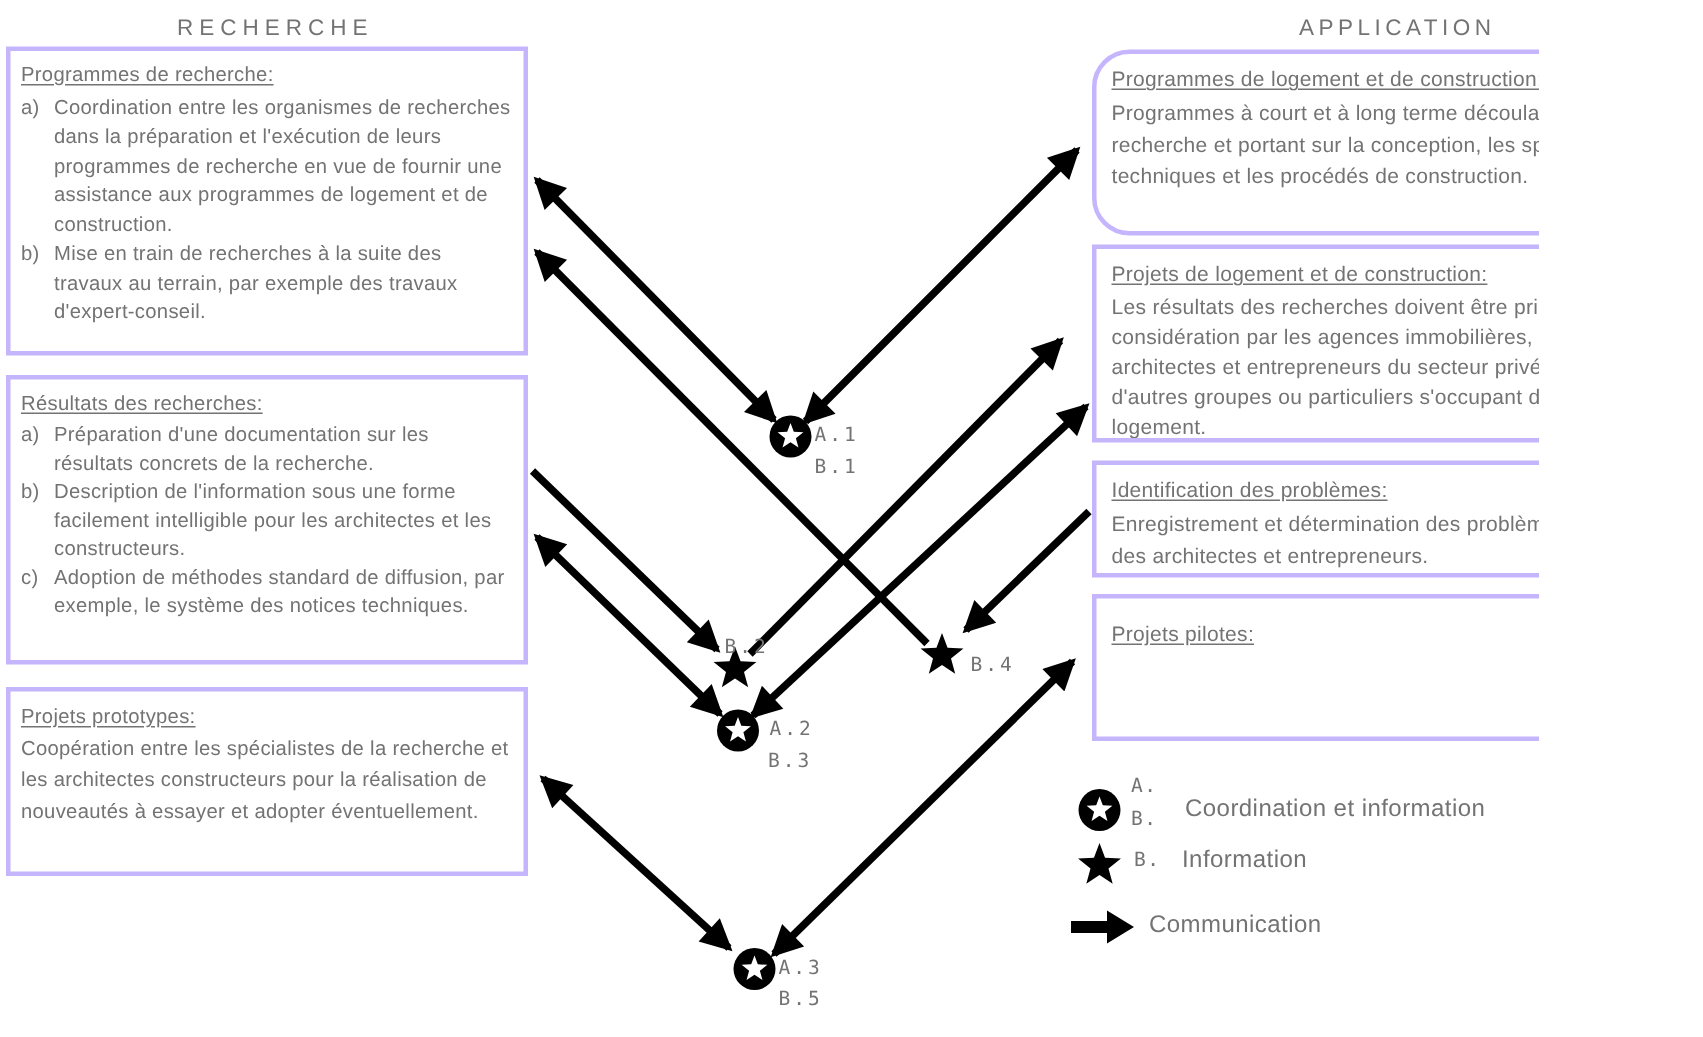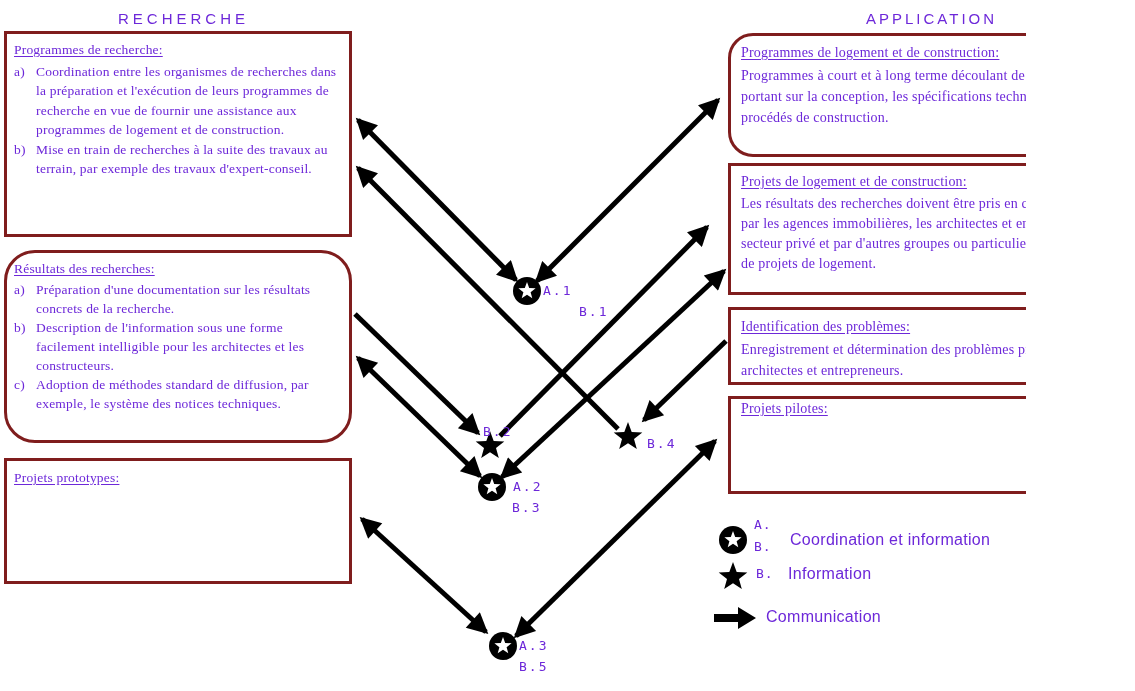--- a/index.html
+++ b/index.html
@@ -1,39 +1,38 @@
 <!DOCTYPE html>
 <html><head>
 <meta charset="utf-8">
 <style>
   html,body{margin:0;padding:0;background:#fff;}
   .canvas{
-    position:relative;width:1026px;height:691px;background:#fff;color:#6d28d9;
+    position:relative;width:1026px;height:691px;background:#fff;color:#737373;
     font-family:"Liberation Sans",sans-serif;overflow:hidden;
   }
   .col-header{
     position:absolute;font-size:15px;letter-spacing:4px;white-space:nowrap;
   }
   .box{
-    position:absolute;border:3px solid #7f1d1d;background:#fff;box-sizing:border-box;
+    position:absolute;border:3px solid #c4b5fd;background:#fff;box-sizing:border-box;
     overflow:hidden;
-    font-family:Liberation Serif, serif;
   }
   .box .title{
     text-decoration:underline;text-underline-offset:2px;margin:0 0 2px 0;white-space:nowrap;
   }
   .lbox{left:4px;width:348px;padding:6px 7px 4px 7px;font-size:13.5px;line-height:19.5px;letter-spacing:.2px;}
   .rbox{left:728px;width:401px;padding:6px 10px 4px 10px;font-size:14px;line-height:20px;letter-spacing:.2px;}
   #lb1{top:31px;height:206px;}
-  #lb2{top:250px;height:193px;line-height:19px;border-radius:31px;}
+  #lb2{top:250px;height:193px;line-height:19px;}
   #lb3{top:458px;height:126px;line-height:21px;}
   #rb1{top:33px;height:124px;line-height:21px;border-radius:25px;}
   #rb2{top:163px;height:132px;}
   #rb3{top:307px;height:78px;line-height:21px;}
-  #rb4{top:396px;height:98px;line-height:18.5px;padding-top:1px;}
+  #rb4{top:396px;height:98px;line-height:18.5px;padding-top:14px;}
   .item{display:flex;}
   .item .marker{flex:0 0 22px;}
   .item .itext{flex:1 1 auto;}
   .body-text{margin:0;}
   #lb3 .title{margin-bottom:0;}
   svg.overlay{position:absolute;left:0;top:0;pointer-events:none;}
   .node-label{
     position:absolute;font-family:"DejaVu Sans Mono",monospace;font-size:13px;
     letter-spacing:2px;white-space:nowrap;
   }
@@ -75,20 +74,21 @@
       <span class="itext">Description de l'information sous une forme facilement intelligible pour les architectes et les constructeurs.</span>
     </div>
     <div class="item">
       <span class="marker">c)</span>
       <span class="itext">Adoption de méthodes standard de diffusion, par exemple, le système des notices techniques.</span>
     </div>
   </div>
 
   <div class="box lbox" id="lb3">
     <div class="title">Projets prototypes:</div>
+    <p class="body-text">Coopération entre les spécialistes de la recherche et les architectes constructeurs pour la réalisation de nouveautés à essayer et adopter éventuellement.</p>
   </div>
 
   <div class="box rbox" id="rb1">
     <div class="title">Programmes de logement et de construction:</div>
     <p class="body-text">Programmes à court et à long terme découlant de la recherche et portant sur la conception, les spécifications techniques et les procédés de construction.</p>
   </div>
 
   <div class="box rbox" id="rb3">
     <div class="title">Identification des problèmes:</div>
     <p class="body-text">Enregistrement et détermination des problèmes pratiques des architectes et entrepreneurs.</p>
@@ -138,21 +138,21 @@
         </g>
         <g transform="translate(503,646)">
           <circle r="14" fill="#000"></circle>
           <polygon points="0,-9 2.2,-3.1 8.6,-2.8 3.6,1.2 5.3,7.3 0,3.8 -5.3,7.3 -3.6,1.2 -8.6,-2.8 -2.2,-3.1" fill="#fff"></polygon>
         </g>
       </g>
   </svg>
 
   <div id="node-labels">
       <span class="node-label" style="left: 543px; top: 283px;">A.1</span>
-      <span class="node-label" style="left: 543px; top: 304px; margin-left: 36px;">B.1</span>
+      <span class="node-label" style="left: 543px; top: 304px;">B.1</span>
       <span class="node-label" style="left: 483px; top: 424px;">B.2</span>
       <span class="node-label" style="left: 513px; top: 479px;">A.2</span>
       <span class="node-label" style="left: 512px; top: 500px;">B.3</span>
       <span class="node-label" style="left: 647px; top: 436px;">B.4</span>
       <span class="node-label" style="left: 519px; top: 638px;">A.3</span>
       <span class="node-label" style="left: 519px; top: 659px;">B.5</span>
     </div>
 
   <div class="legend">
 

